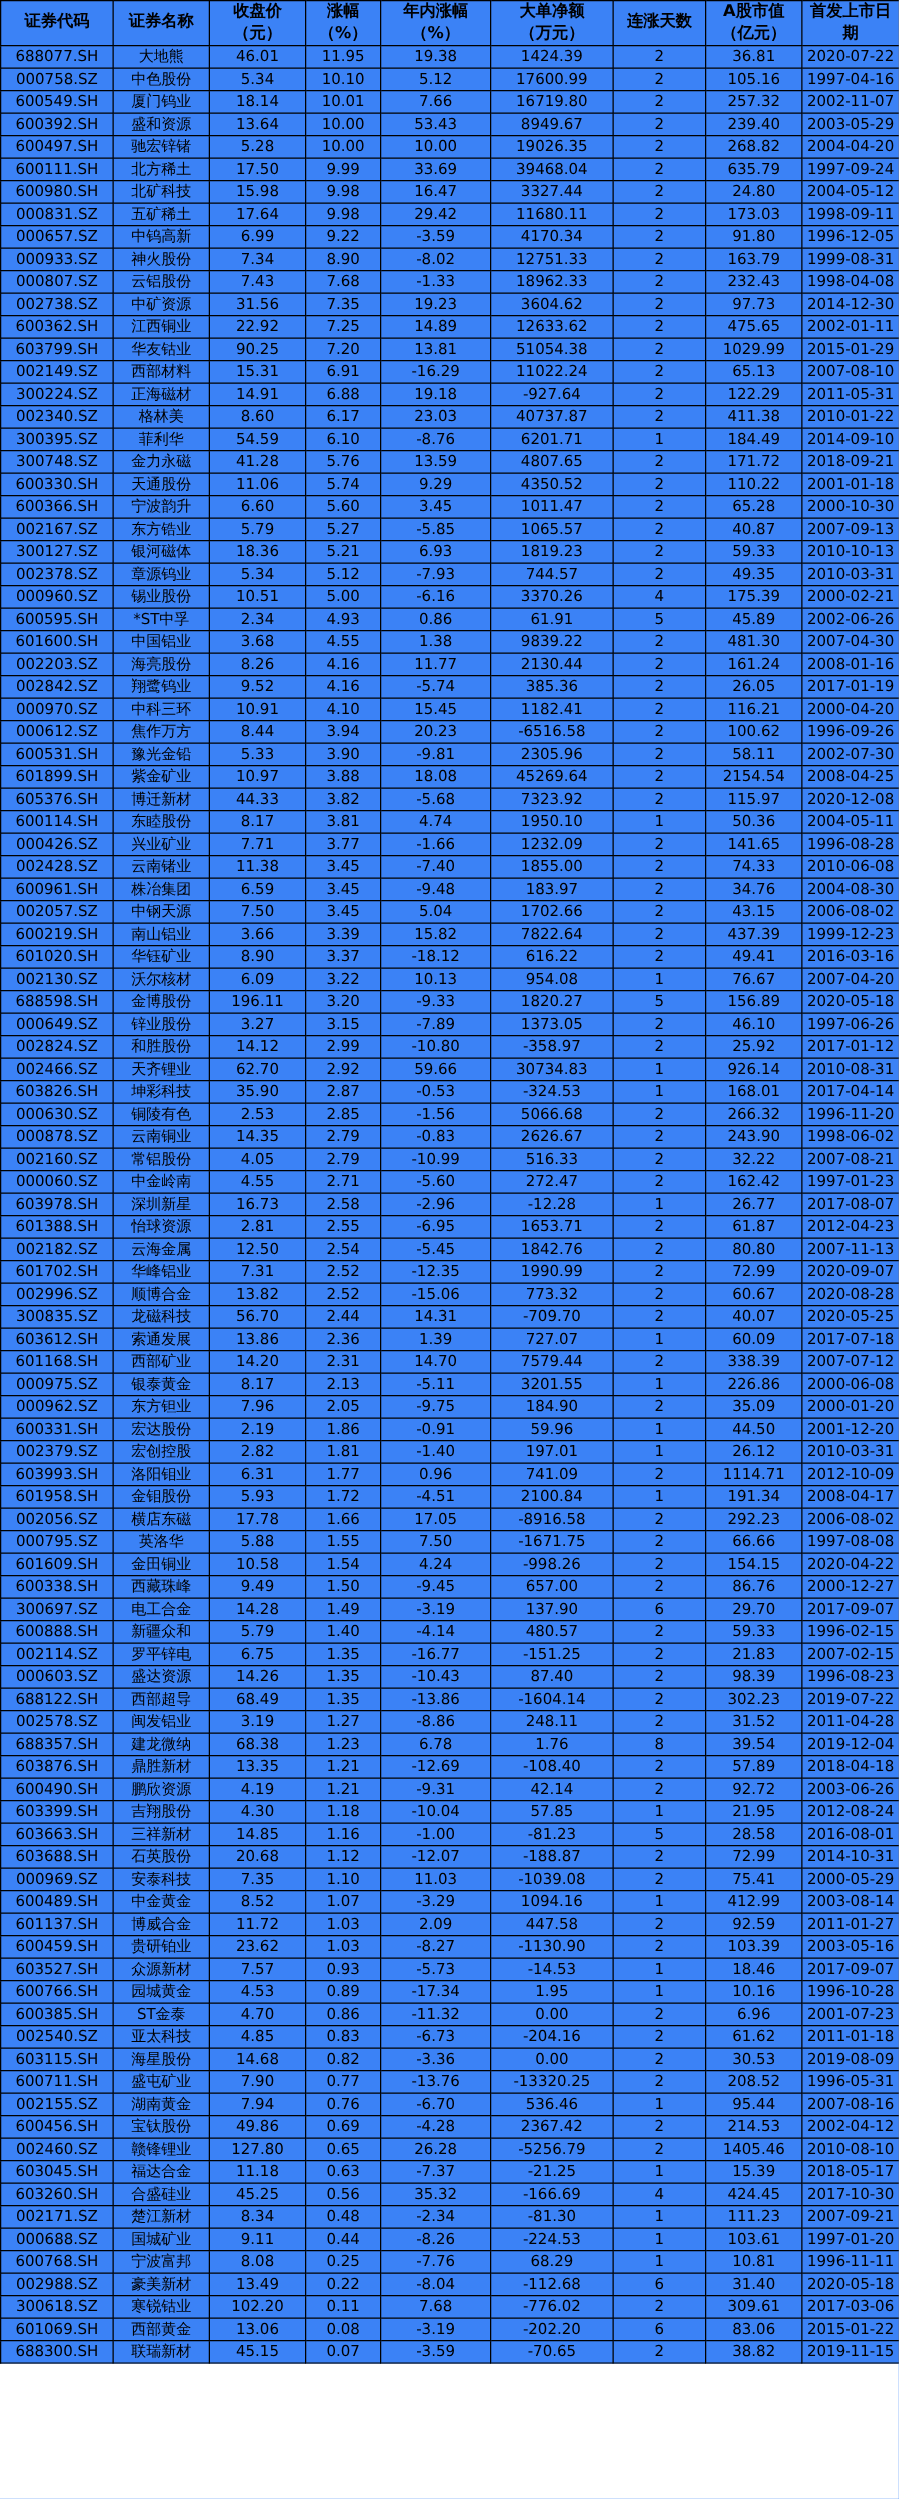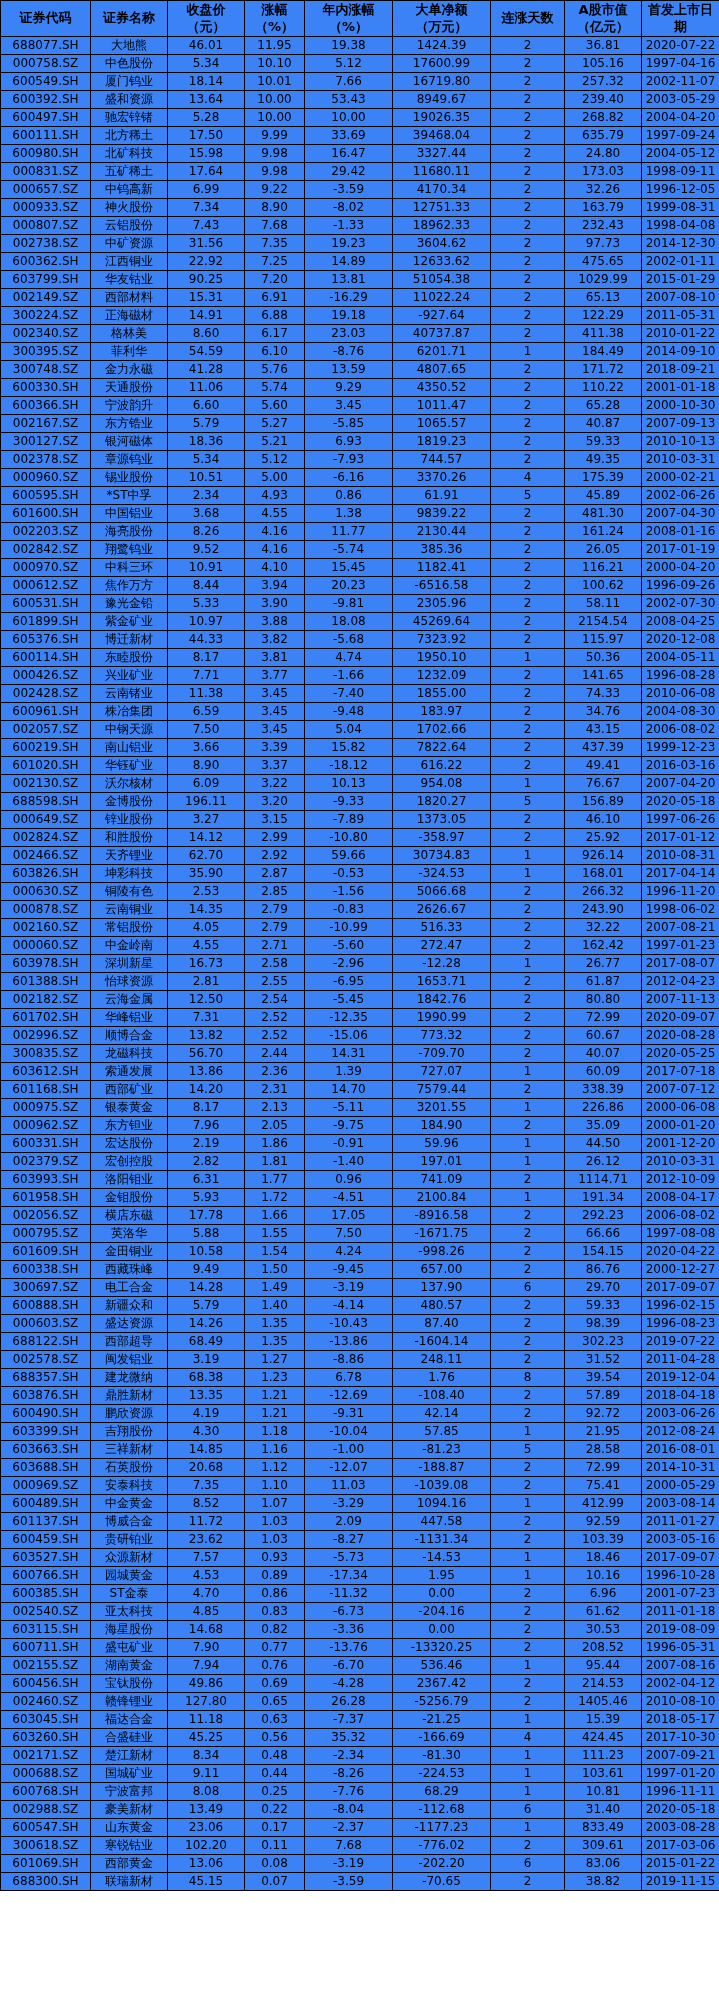--- a/index.html
+++ b/index.html
@@ -183,21 +183,21 @@
   </tr>
 
   <tr>
     <td>000657.SZ</td>
     <td>中钨高新</td>
     <td>6.99</td>
     <td>9.22</td>
     <td>-3.59</td>
     <td>4170.34</td>
     <td>2</td>
-    <td>32.26</td>
+    <td>91.80</td>
     <td>1996-12-05</td>
   </tr>
 
   <tr>
     <td>000933.SZ</td>
     <td>神火股份</td>
     <td>7.34</td>
     <td>8.90</td>
     <td>-8.02</td>
     <td>12751.33</td>
@@ -934,20 +934,31 @@
     <td>新疆众和</td>
     <td>5.79</td>
     <td>1.40</td>
     <td>-4.14</td>
     <td>480.57</td>
     <td>2</td>
     <td>59.33</td>
     <td>1996-02-15</td>
   </tr>
 
+  <tr>
+    <td>002114.SZ</td>
+    <td>罗平锌电</td>
+    <td>6.75</td>
+    <td>1.35</td>
+    <td>-16.77</td>
+    <td>-151.25</td>
+    <td>2</td>
+    <td>21.83</td>
+    <td>2007-02-15</td>
+  </tr>
 
   <tr>
     <td>000603.SZ</td>
     <td>盛达资源</td>
     <td>14.26</td>
     <td>1.35</td>
     <td>-10.43</td>
     <td>87.40</td>
     <td>2</td>
     <td>98.39</td>
@@ -1086,21 +1097,21 @@
     <td>92.59</td>
     <td>2011-01-27</td>
   </tr>
 
   <tr>
     <td>600459.SH</td>
     <td>贵研铂业</td>
     <td>23.62</td>
     <td>1.03</td>
     <td>-8.27</td>
-    <td>-1131.34</td>
+    <td>-1130.90</td>
     <td>2</td>
     <td>103.39</td>
     <td>2003-05-16</td>
   </tr>
 
   <tr>
     <td>603527.SH</td>
     <td>众源新材</td>
     <td>7.57</td>
     <td>0.93</td>
@@ -1272,31 +1283,20 @@
     <td>豪美新材</td>
     <td>13.49</td>
     <td>0.22</td>
     <td>-8.04</td>
     <td>-112.68</td>
     <td>6</td>
     <td>31.40</td>
     <td>2020-05-18</td>
   </tr>
 
-  <tr>
-    <td>600547.SH</td>
-    <td>山东黄金</td>
-    <td>23.06</td>
-    <td>0.17</td>
-    <td>-2.37</td>
-    <td>-1177.23</td>
-    <td>1</td>
-    <td>833.49</td>
-    <td>2003-08-28</td>
-  </tr>
 
   <tr>
     <td>300618.SZ</td>
     <td>寒锐钴业</td>
     <td>102.20</td>
     <td>0.11</td>
     <td>7.68</td>
     <td>-776.02</td>
     <td>2</td>
     <td>309.61</td>

